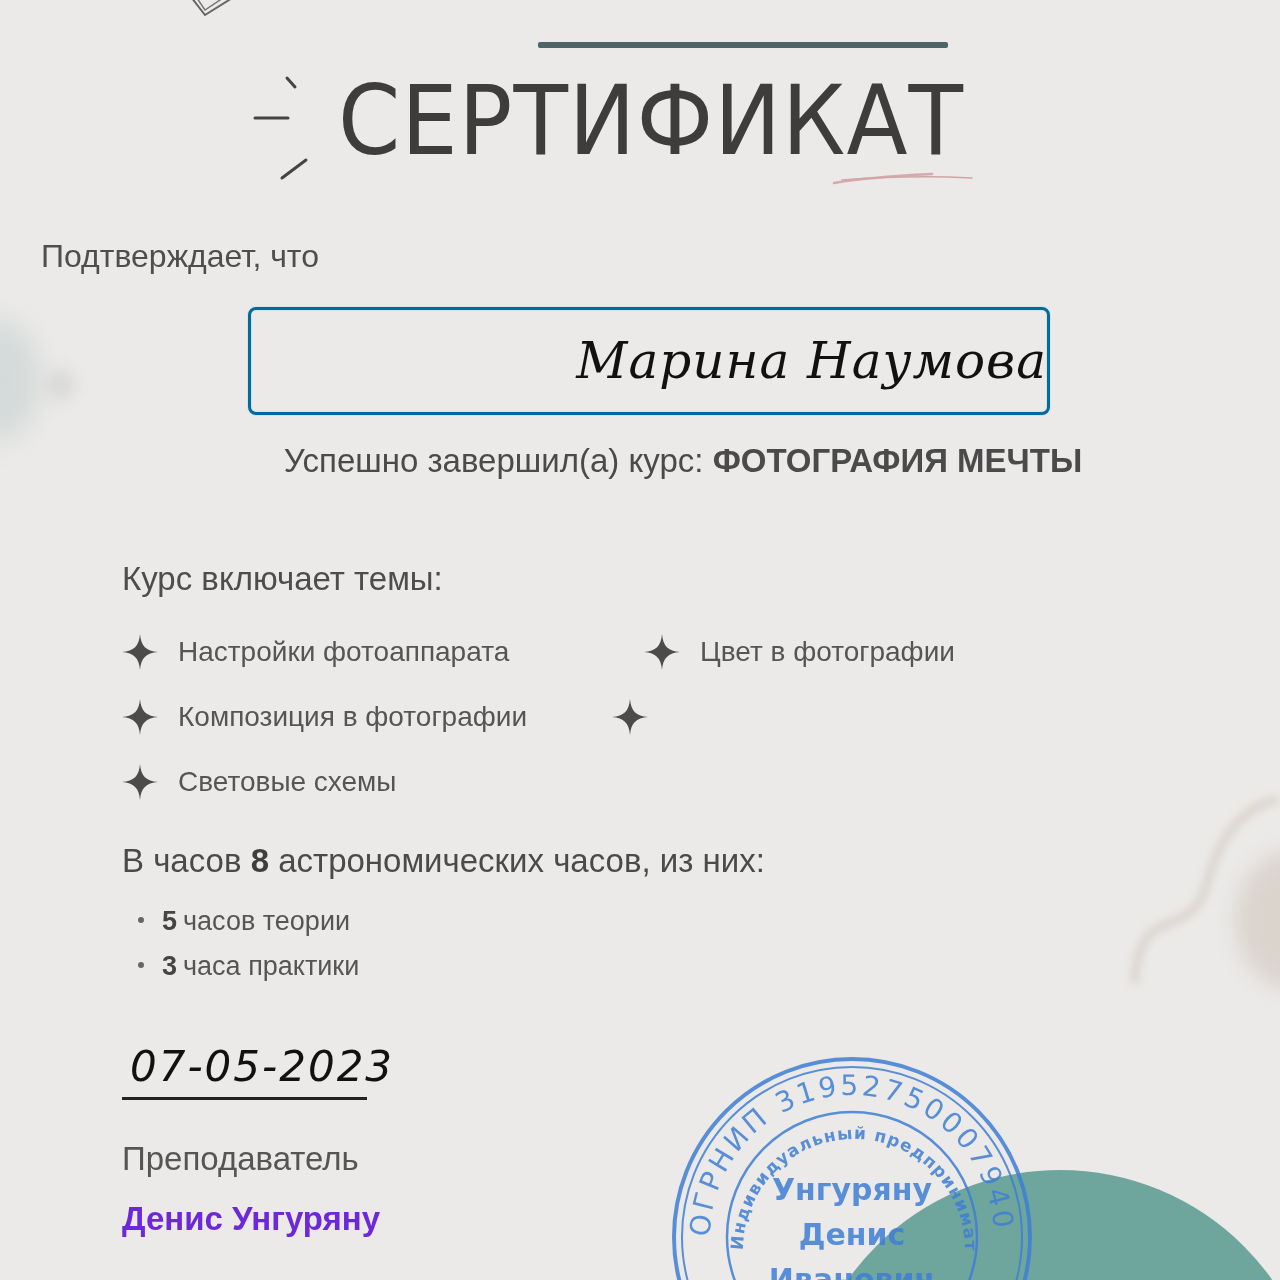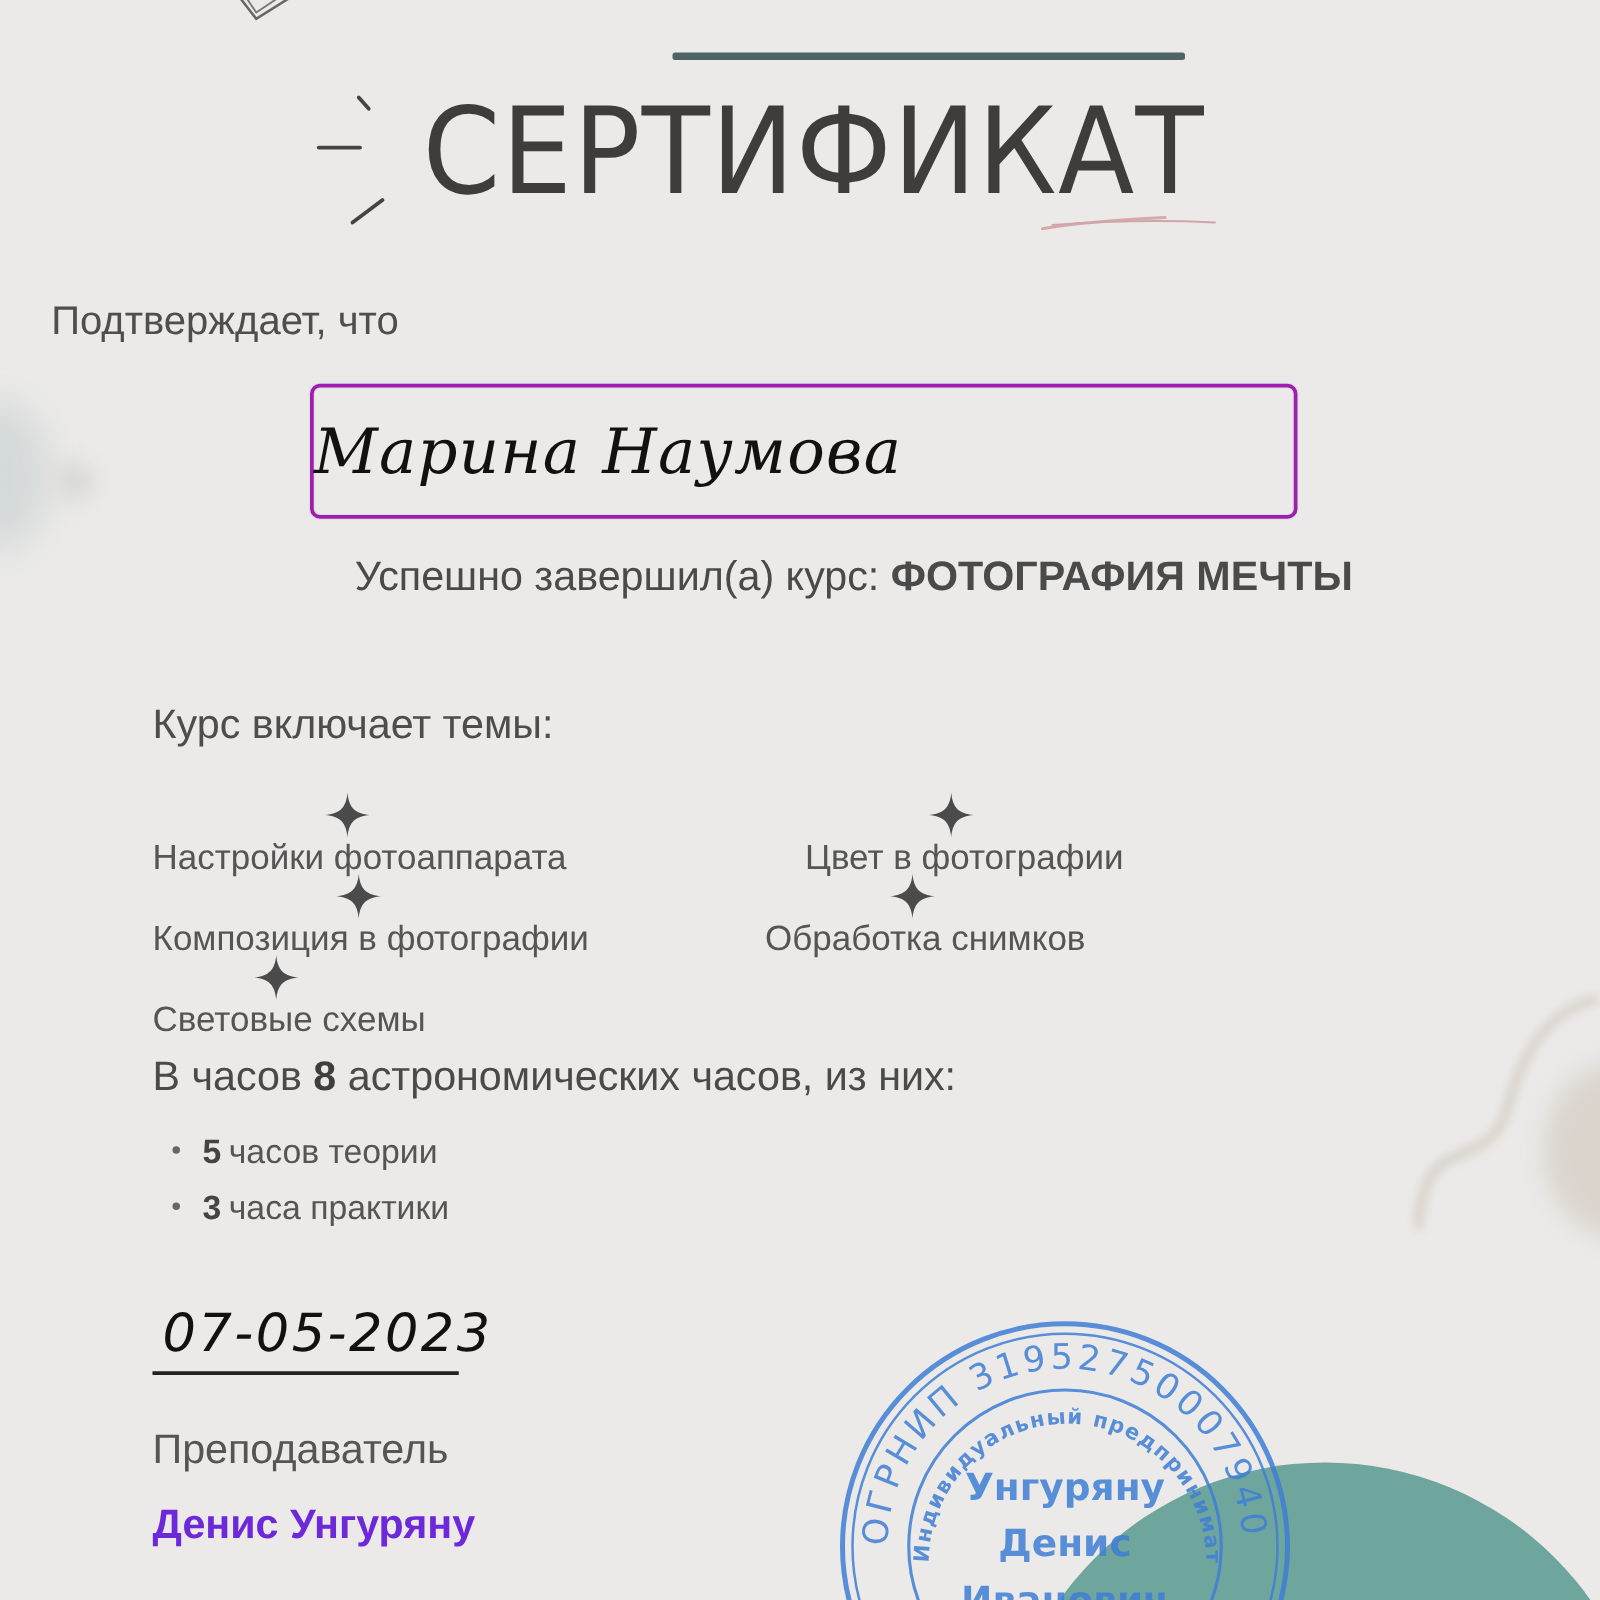--- a/index.html
+++ b/index.html
@@ -70,24 +70,24 @@
 
     .confirms {
       left: 0; width: 1280px; top: 238px;
       text-align: left;
       font-size: 32px;
       color: #4e4e4e;
       margin-left: 41px;
     }
     .name-box {
       left: 248px; top: 307px; width: 784px; height: 102px;
-      border: 3px solid #a21caf;
+      border: 3px solid #0369a1;
       border-radius: 8px;
       box-shadow: 0 0 0 1px #d6e3e1 inset, 0 0 0 1px #d6e3e1;
-      display: flex; align-items: center; justify-content: flex-start;
+      display: flex; align-items: center; justify-content: flex-end; padding-left: 12px;
     }
     .name-text {
       font-family: "DejaVu Serif", serif;
       font-style: italic;
       font-size: 50px;
       color: #111;
       letter-spacing: 1px;
     }
     .completed {
       left: 0; width: 1280px; top: 442px;
@@ -102,21 +102,20 @@
     .topics-heading {
       left: 122px; top: 560px;
       font-size: 33px;
       color: #4d4d4d;
     }
     .topic {
       display: flex; align-items: center;
       font-size: 28px;
       color: #555;
       white-space: nowrap;
-      flex-direction: column;
     }
     .topic .star {
       width: 36px; height: 36px; margin-right: 20px;
       flex: 0 0 36px;
     }
 
     .volume {
       left: 122px; top: 842px;
       font-size: 33px;
       color: #4a4a4a;
@@ -221,21 +220,20 @@
 <div class="abs topic" style="left:122px; top:699px;">
   <svg class="star" viewBox="0 0 36 36">
       <path d="M18 0 C19 12, 24 17, 36 18 C24 19, 19 24, 18 36 C17 24, 12 19, 0 18 C12 17, 17 12, 18 0 Z" fill="#4b4b4b"></path>
     </svg>
   <span>Композиция в фотографии</span>
 </div>
 <div class="abs topic" style="left:612px; top:699px;">
   <svg class="star" viewBox="0 0 36 36">
       <path d="M18 0 C19 12, 24 17, 36 18 C24 19, 19 24, 18 36 C17 24, 12 19, 0 18 C12 17, 17 12, 18 0 Z" fill="#4b4b4b"></path>
     </svg>
-  <span>Обработка снимков</span>
 </div>
 <div class="abs topic" style="left:122px; top:764px;">
   <svg class="star" viewBox="0 0 36 36">
       <path d="M18 0 C19 12, 24 17, 36 18 C24 19, 19 24, 18 36 C17 24, 12 19, 0 18 C12 17, 17 12, 18 0 Z" fill="#4b4b4b"></path>
     </svg>
   <span>Световые схемы</span>
 </div>
 
 <div class="abs volume">
   <span>В часов </span><b>8</b><span> астрономических часов, из них:</span>

